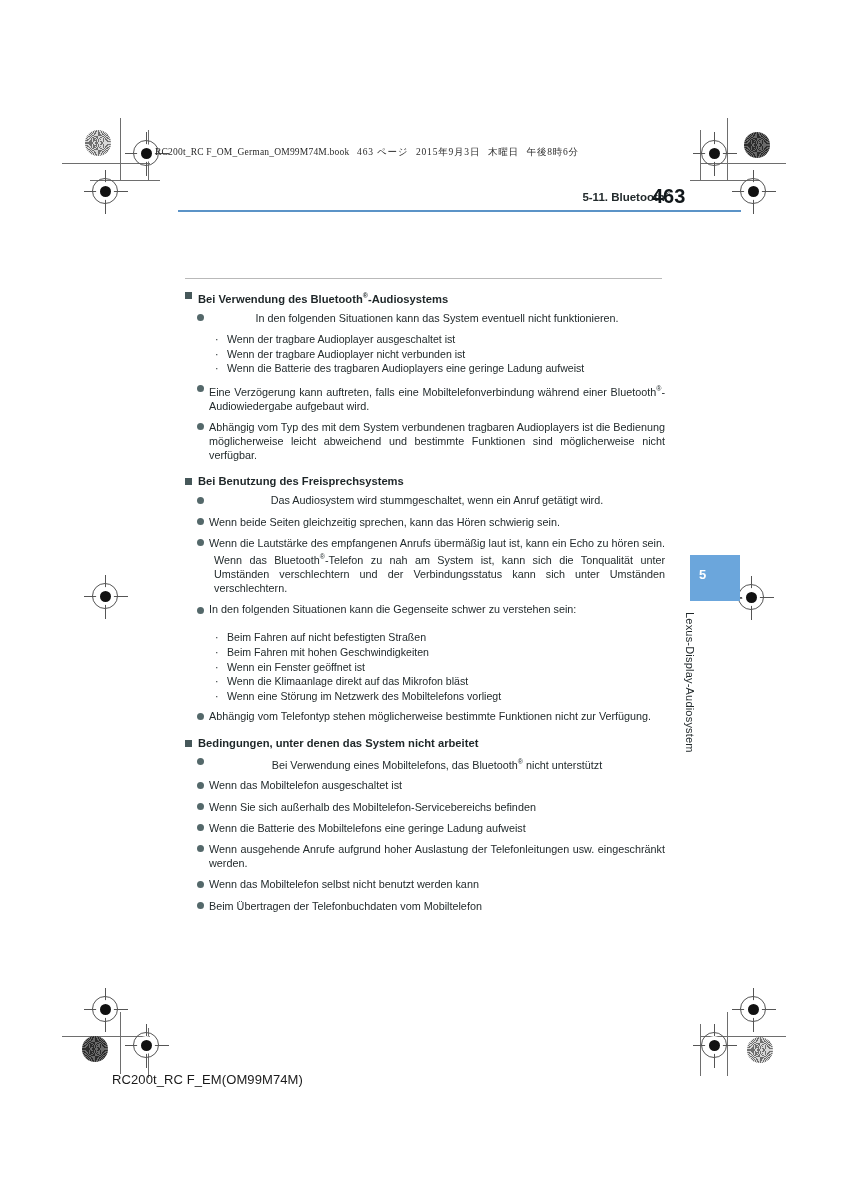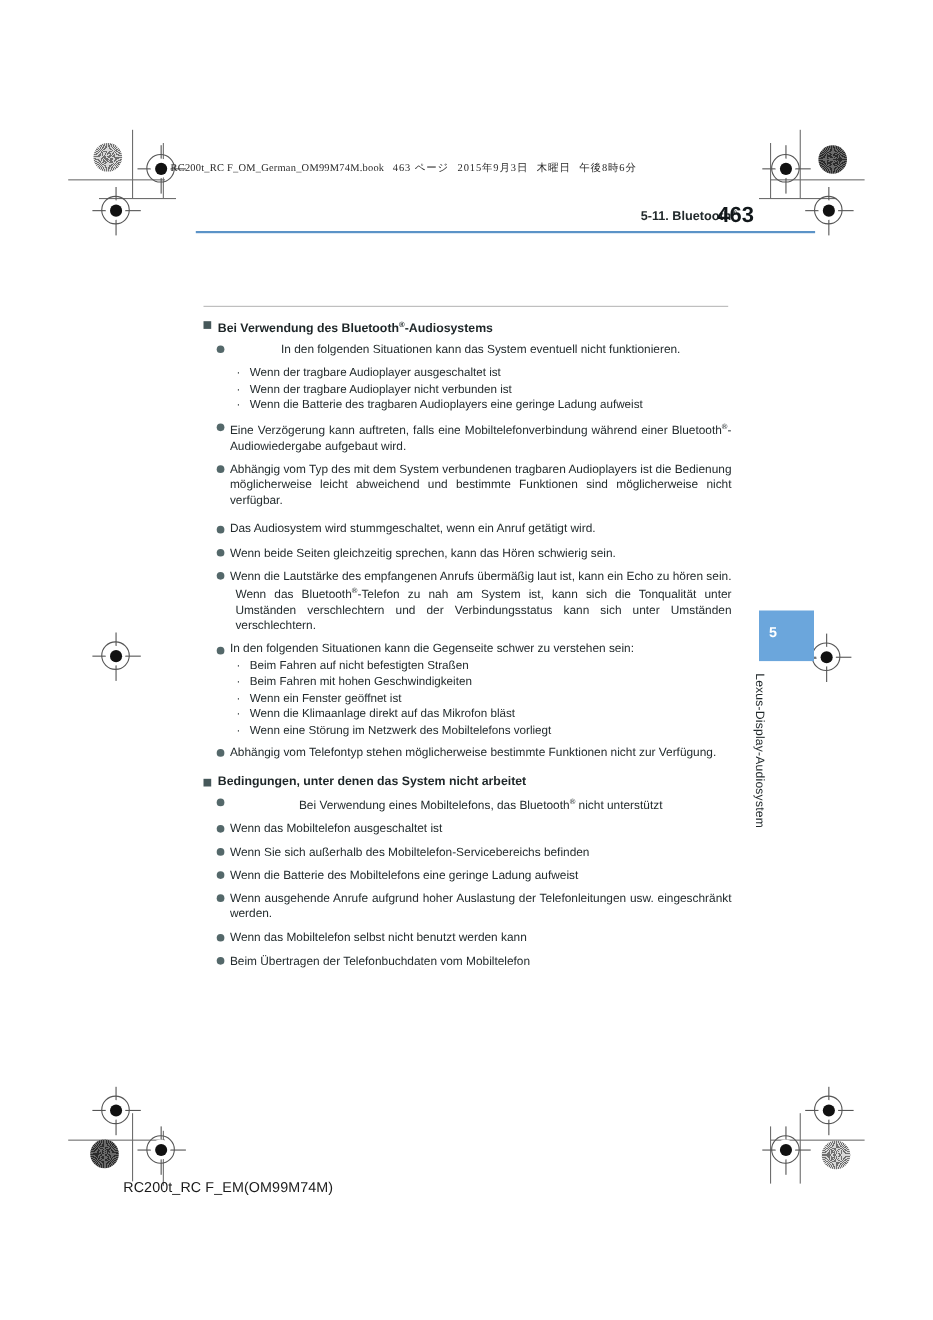--- a/index.html
+++ b/index.html
@@ -361,36 +361,40 @@
         <span class="btxt just"><span>Eine Verzögerung kann auftreten, falls eine Mobiltelefonverbindung während einer Bluetooth</span><sup>®</sup><span class="lastline">-Audiowiedergabe aufgebaut wird.</span></span>
       </div>
 
       <div class="bullet">
         <span class="dotm"></span>
         <span class="btxt just">Abhängig vom Typ des mit dem System verbundenen tragbaren Audioplayers ist die Bedienung möglicherweise leicht abweichend und bestimmte Funktionen sind möglicherweise nicht verfügbar.</span>
       </div>
     </div>
 
     <div class="group">
+      <div class="sect-head">
+        <span class="sq"></span>
+        <span>Bei Benutzung des Freisprechsystems</span>
+      </div>
 
       <div class="bullet">
         <span class="dotm"></span>
         <span class="btxt">Das Audiosystem wird stummgeschaltet, wenn ein Anruf getätigt wird.</span>
       </div>
       <div class="bullet">
         <span class="dotm"></span>
         <span class="btxt">Wenn beide Seiten gleichzeitig sprechen, kann das Hören schwierig sein.</span>
       </div>
       <div class="bullet" style="margin-bottom:0;">
         <span class="dotm"></span>
         <span class="btxt">Wenn die Lautstärke des empfangenen Anrufs übermäßig laut ist, kann ein Echo zu hören sein.</span>
       </div>
       <div class="cont"><span>Wenn das Bluetooth</span><sup>®</sup><span>-Telefon zu nah am System ist, kann sich die Tonqualität unter Umständen verschlechtern und der Verbindungsstatus kann sich unter Umständen verschlechtern.</span></div>
 
-      <div class="bullet" style="margin-bottom:1px;align-items:center;">
+      <div class="bullet" style="margin-bottom:14px;align-items:center;">
         <span class="dotm"></span>
         <span class="btxt">In den folgenden Situationen kann die Gegenseite schwer zu verstehen sein:</span>
       </div>
       <div class="sublist">
         <div class="sub"><span class="d">·</span><span>Beim Fahren auf nicht befestigten Straßen</span></div>
         <div class="sub"><span class="d">·</span><span>Beim Fahren mit hohen Geschwindigkeiten</span></div>
         <div class="sub"><span class="d">·</span><span>Wenn ein Fenster geöffnet ist</span></div>
         <div class="sub"><span class="d">·</span><span>Wenn die Klimaanlage direkt auf das Mikrofon bläst</span></div>
         <div class="sub"><span class="d">·</span><span>Wenn eine Störung im Netzwerk des Mobiltelefons vorliegt</span></div>
       </div>

